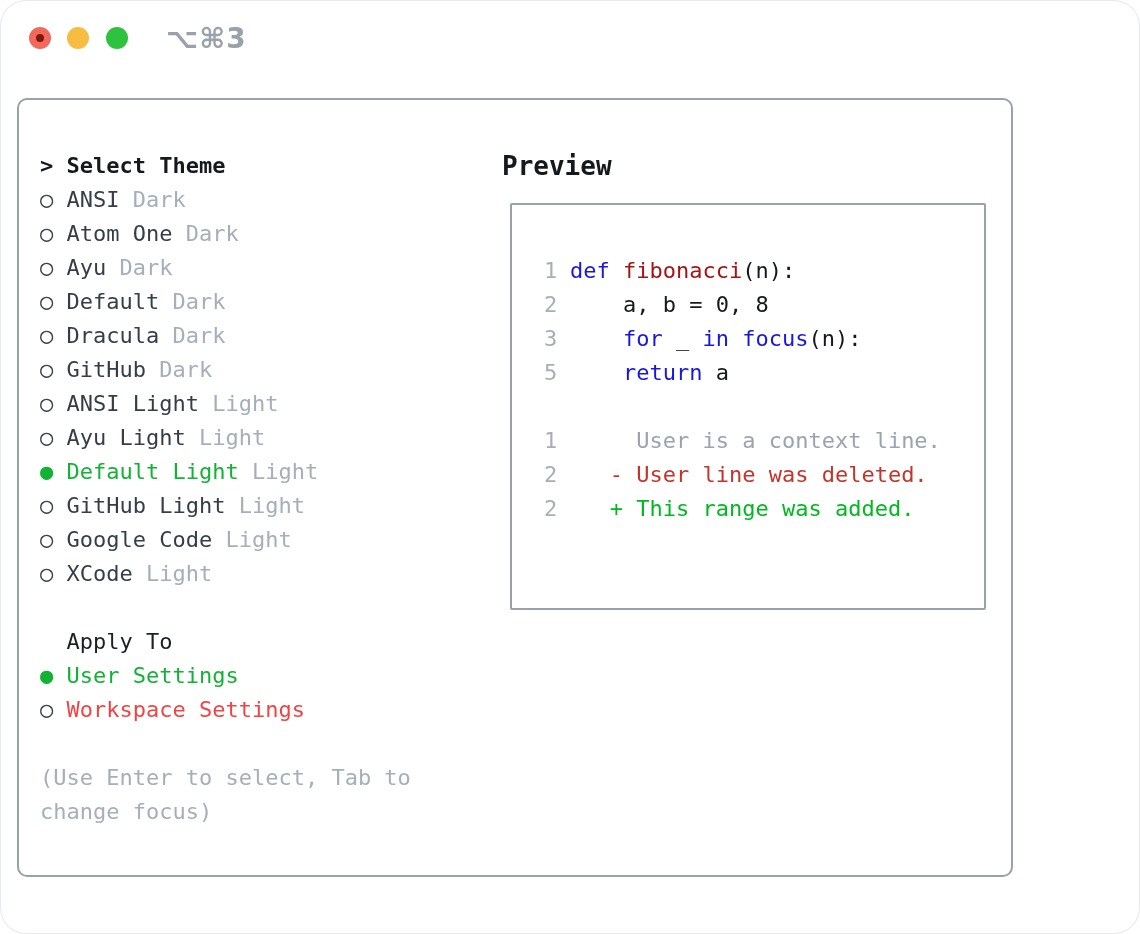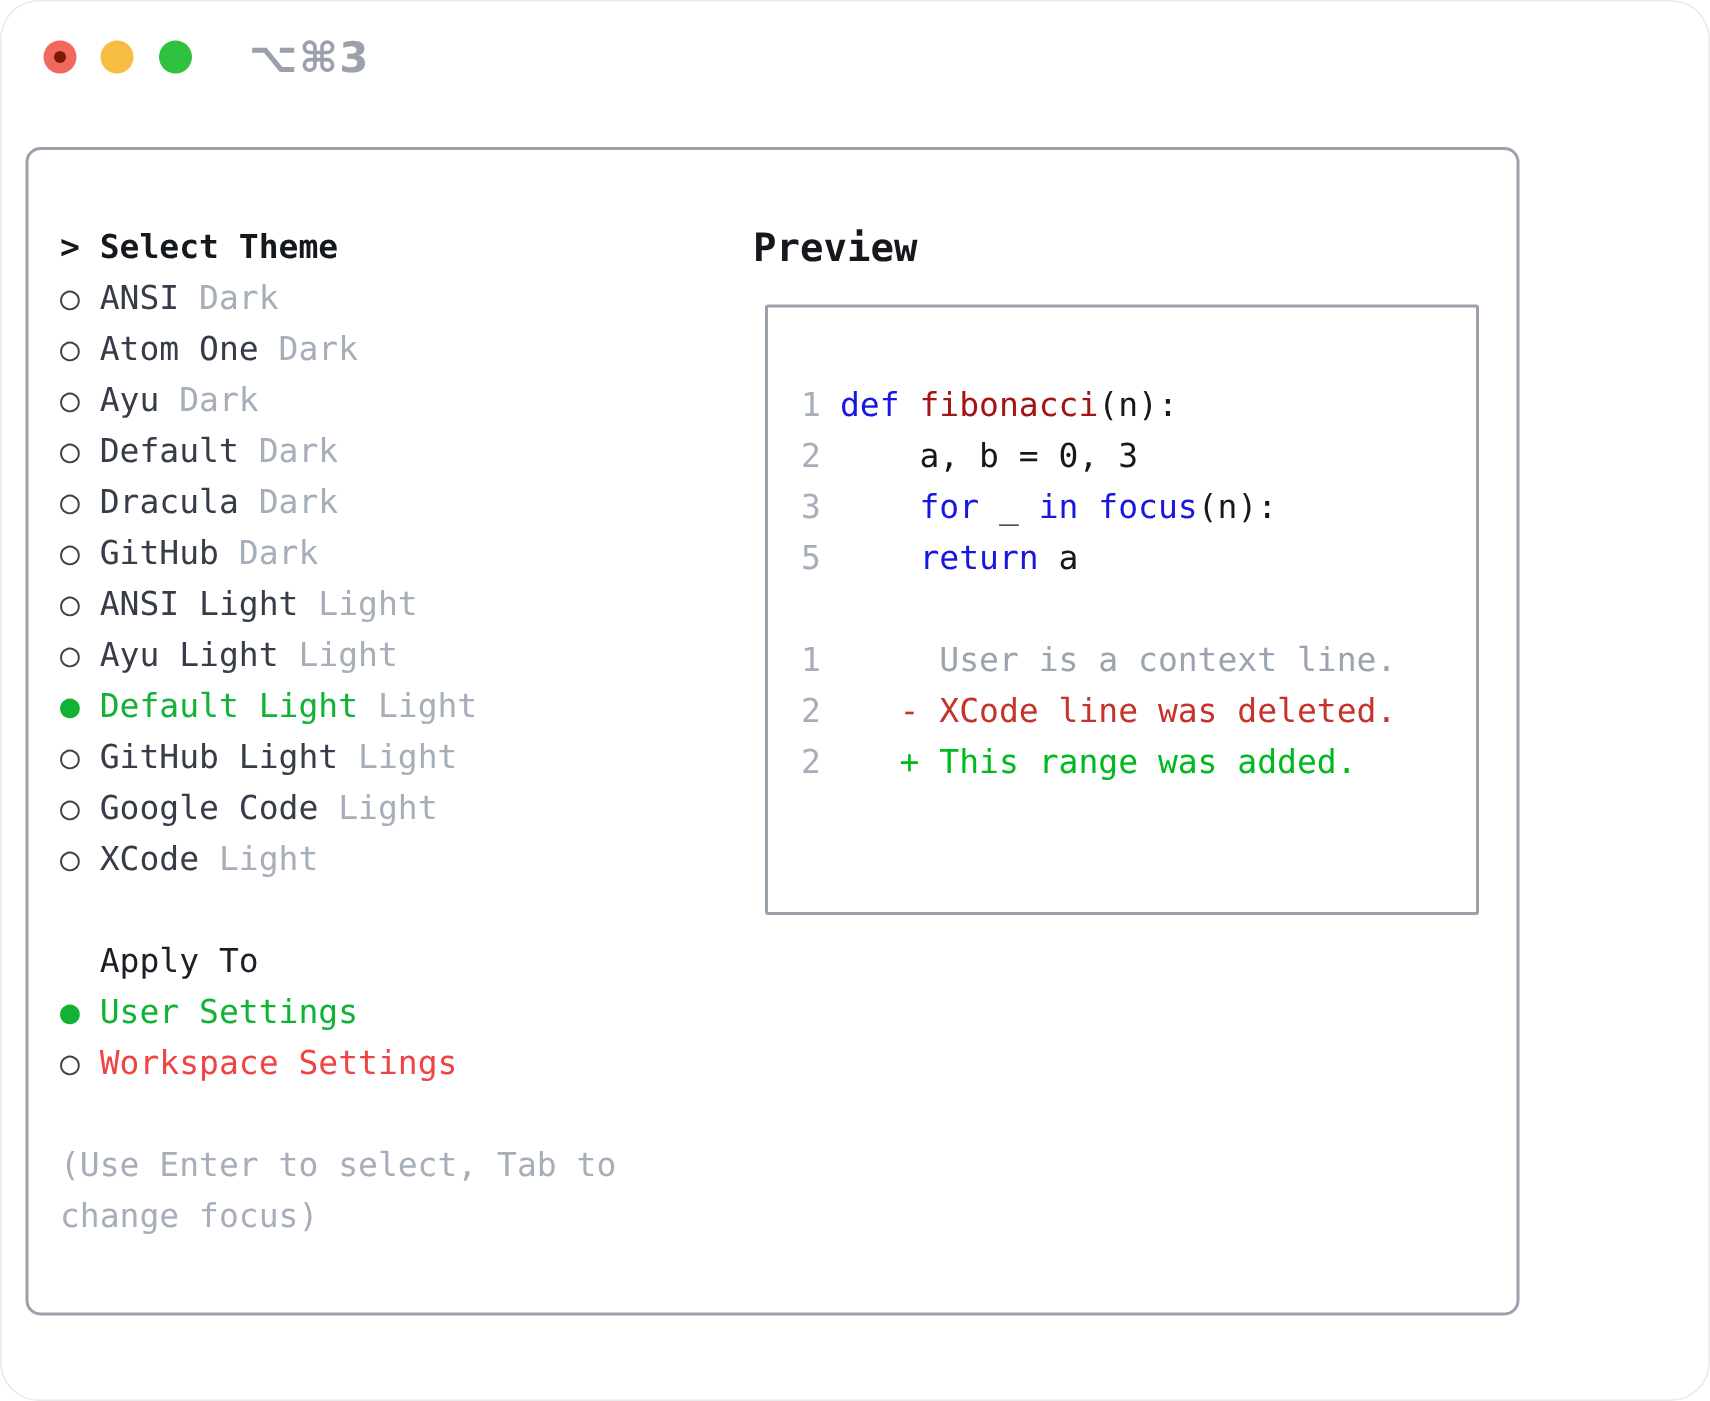--- a/index.html
+++ b/index.html
@@ -45,21 +45,21 @@
   .opt-label{color:#ef4444;}
   .hint{color:#a6aeba;}
   
   .preview-heading{
     position:absolute;left:483px;top:49px;height:34px;line-height:34px;
     font-size:26px;font-weight:700;color:#15181c;
   }
   .preview-box{
     position:absolute;left:491px;top:103px;width:476px;height:407px;
     border:2px solid #99a1ab;border-radius:2px;box-sizing:border-box;
-    padding:49px 0 0 22px;overflow:hidden;background:#ffffff;
+    padding:49px 0 0 32px;overflow:hidden;background:#ffffff;
   }
   .code-row{height:34px;line-height:34px;font-size:22px;white-space:pre;}
   .lnum{display:inline-block;width:13px;text-align:right;margin-right:13px;color:#a8aeb9;}
   .code{color:#15181c;}
   .tok-kw{color:#1717e0;}
   .tok-fn{color:#a31515;}
   .diff-context{color:#9aa3af;}
   .diff-deleted{color:#c5342a;}
   .diff-added{color:#00b81f;}
   .spacer{height:34px;}
@@ -75,22 +75,22 @@
     <span class="light yellow"></span>
     <span class="light green"></span>
     <span class="win-title">⌥⌘3</span>
   </div>
 
   <div class="panel">
     <div class="left-rows" id="left-rows"><div class="row heading"><span class="caret">&gt; </span><span>Select Theme</span></div><div class="row"><span class="marker">○ </span><span class="theme-name">ANSI</span><span class="variant"> Dark</span></div><div class="row"><span class="marker">○ </span><span class="theme-name">Atom One</span><span class="variant"> Dark</span></div><div class="row"><span class="marker">○ </span><span class="theme-name">Ayu</span><span class="variant"> Dark</span></div><div class="row"><span class="marker">○ </span><span class="theme-name">Default</span><span class="variant"> Dark</span></div><div class="row"><span class="marker">○ </span><span class="theme-name">Dracula</span><span class="variant"> Dark</span></div><div class="row"><span class="marker">○ </span><span class="theme-name">GitHub</span><span class="variant"> Dark</span></div><div class="row"><span class="marker">○ </span><span class="theme-name">ANSI Light</span><span class="variant"> Light</span></div><div class="row"><span class="marker">○ </span><span class="theme-name">Ayu Light</span><span class="variant"> Light</span></div><div class="row selected"><span class="marker">● </span><span class="theme-name">Default Light</span><span class="variant"> Light</span></div><div class="row"><span class="marker">○ </span><span class="theme-name">GitHub Light</span><span class="variant"> Light</span></div><div class="row"><span class="marker">○ </span><span class="theme-name">Google Code</span><span class="variant"> Light</span></div><div class="row"><span class="marker">○ </span><span class="theme-name">XCode</span><span class="variant"> Light</span></div><div class="row spacer"></div><div class="row apply-heading"><span>  </span><span>Apply To</span></div><div class="row selected"><span class="marker">● </span><span class="opt-label">User Settings</span></div><div class="row"><span class="marker">○ </span><span class="opt-label">Workspace Settings</span></div><div class="row spacer"></div><div class="row hint">(Use Enter to select, Tab to</div><div class="row hint">change focus)</div></div>
     <div class="preview-heading">Preview</div>
     <div class="preview-box" id="preview-box">
         <div class="code-row"><span class="lnum">1</span><span class="code"><span class="tok-kw">def</span><span> </span><span class="tok-fn">fibonacci</span><span>(n):</span></span></div>
-        <div class="code-row"><span class="lnum">2</span><span class="code"><span>    a, b = 0, 3</span></span></div>
+        <div class="code-row"><span class="lnum">2</span><span class="code"><span>    a, b = 0, 8</span></span></div>
         <div class="code-row"><span class="lnum">3</span><span class="code"><span>    </span><span class="tok-kw">for</span><span> _ </span><span class="tok-kw">in</span><span> </span><span class="tok-kw">focus</span><span>(n):</span></span></div>
         <div class="code-row"><span class="lnum">5</span><span class="code"><span>    </span><span class="tok-kw">return</span><span> a</span></span></div>
         <div class="spacer"></div>
         <div class="code-row"><span class="lnum">1</span><span class="diff-context">     User is a context line.</span></div>
-        <div class="code-row"><span class="lnum">2</span><span class="diff-deleted">   - XCode line was deleted.</span></div>
+        <div class="code-row"><span class="lnum">2</span><span class="diff-deleted">   - User line was deleted.</span></div>
         <div class="code-row"><span class="lnum">2</span><span class="diff-added">   + This range was added.</span></div>
       </div>
   </div>
 </div>
 
 </body></html>

